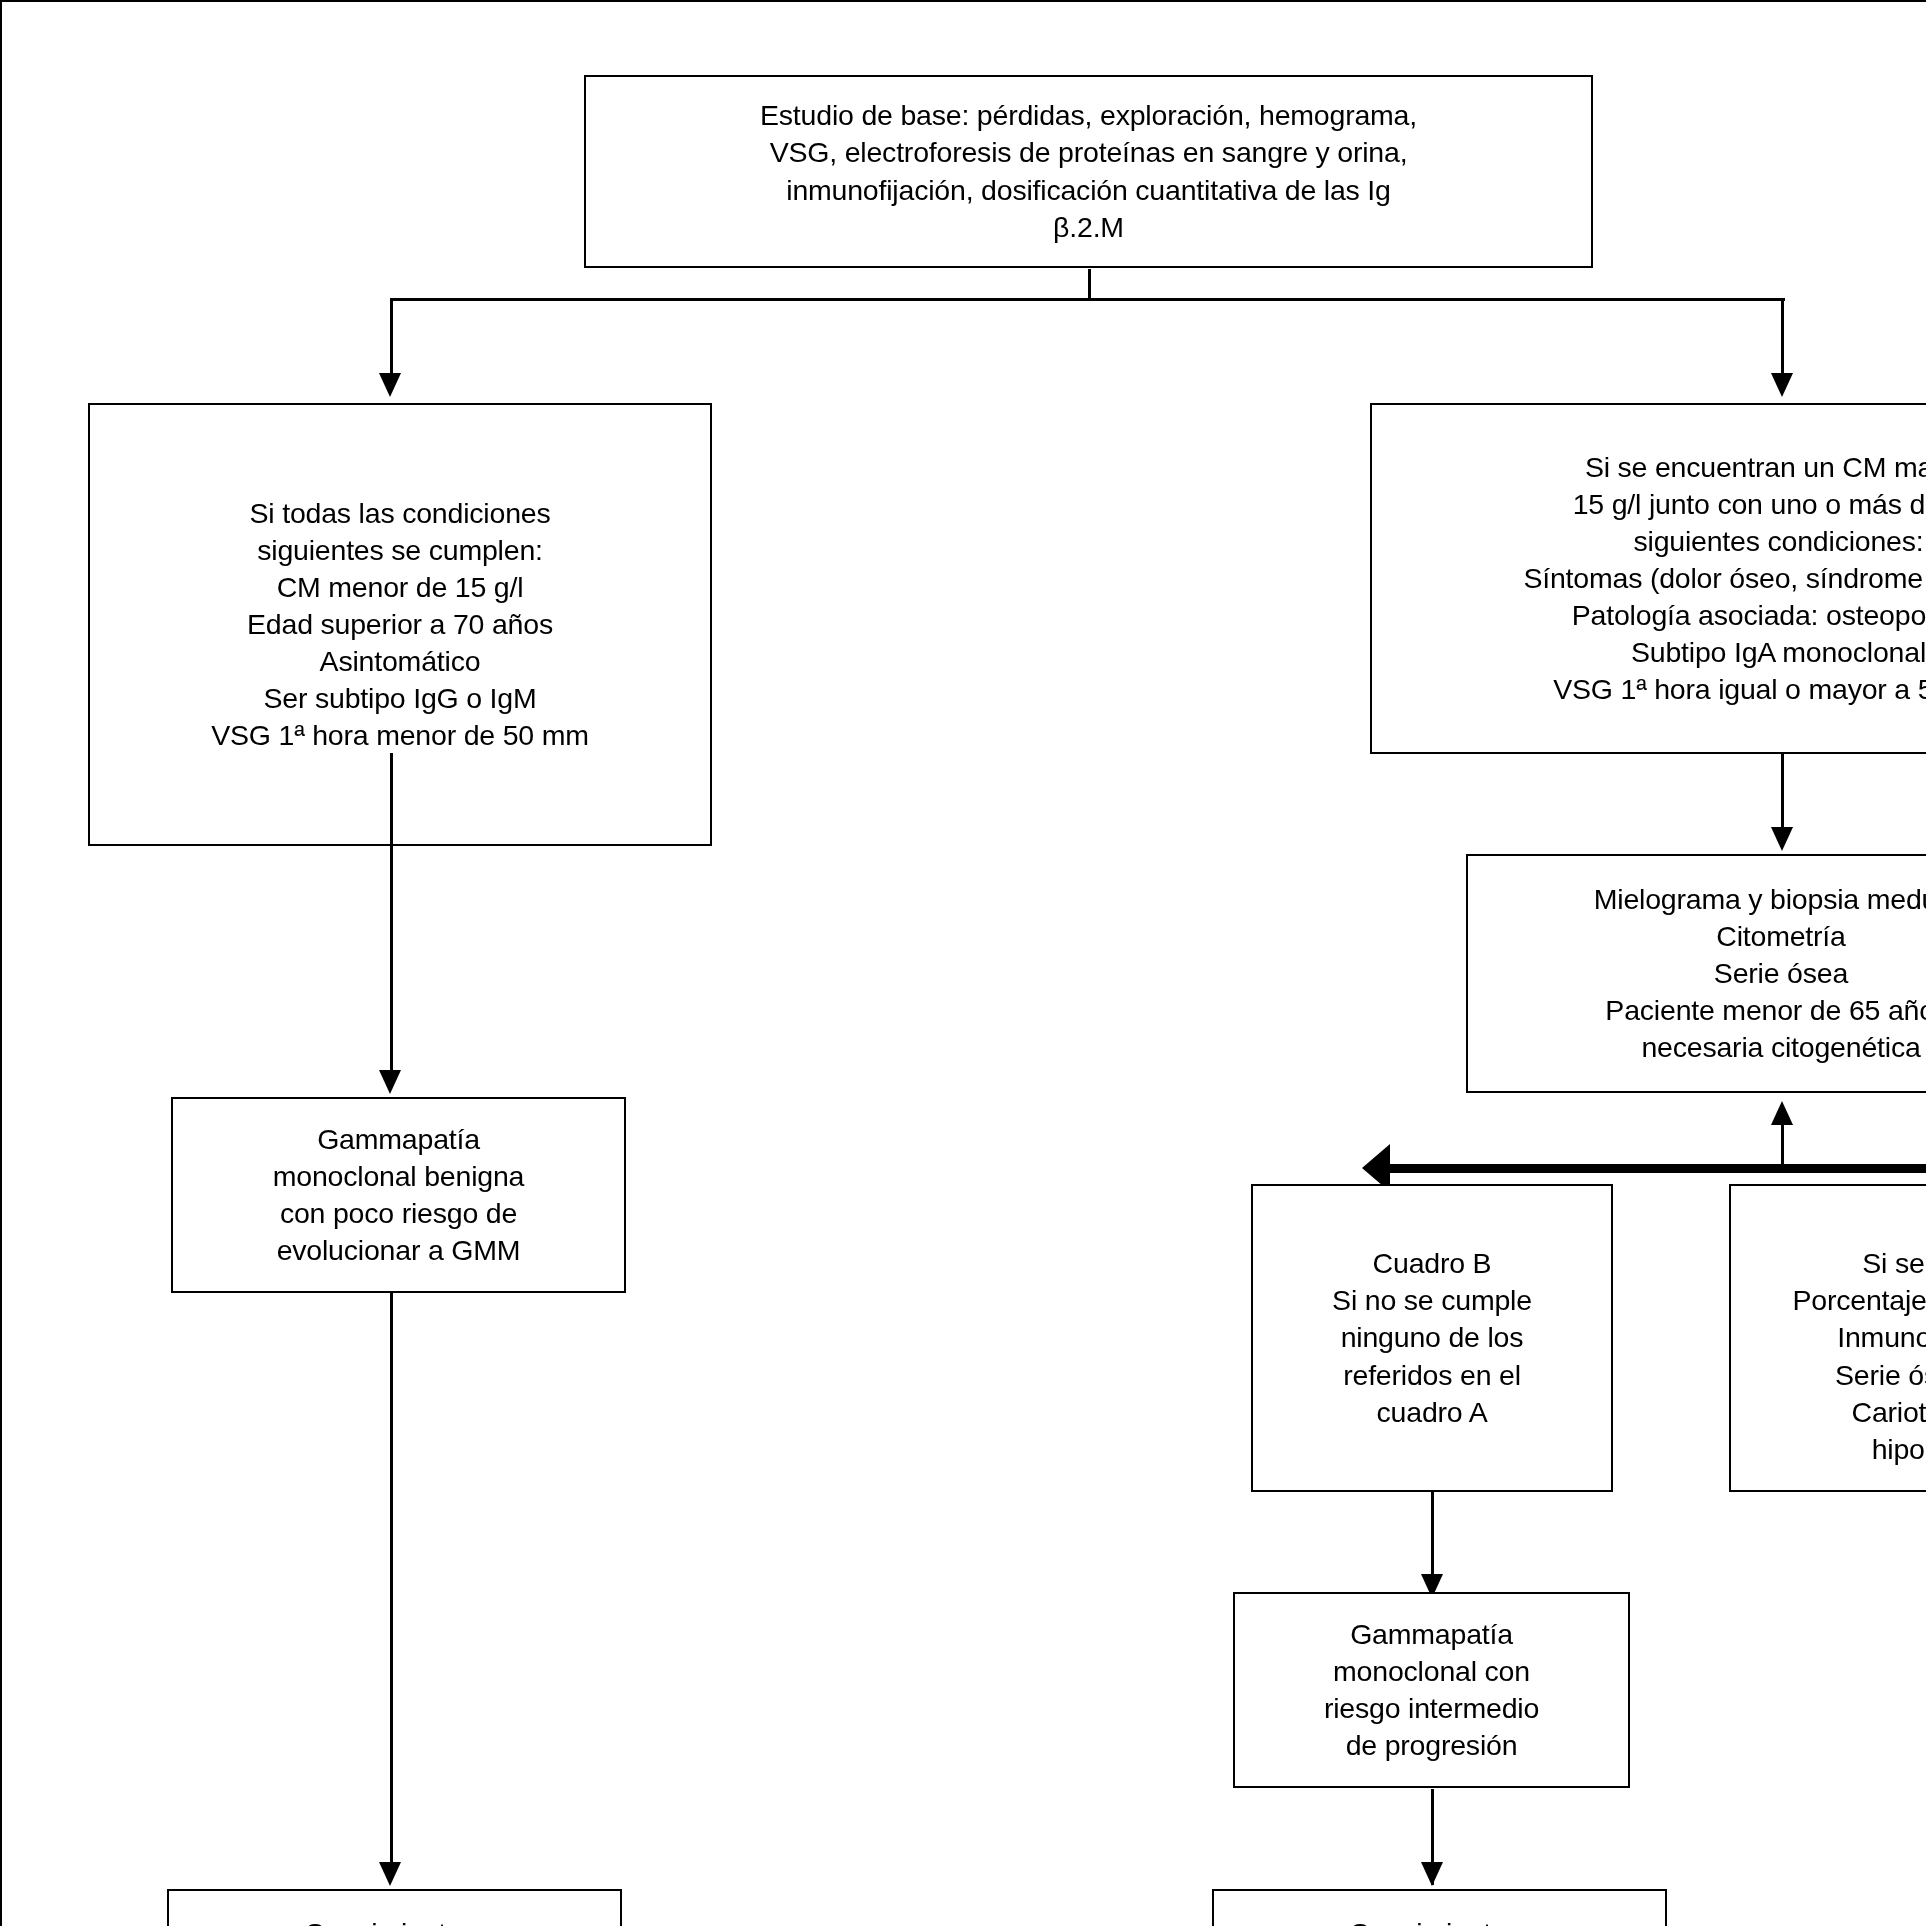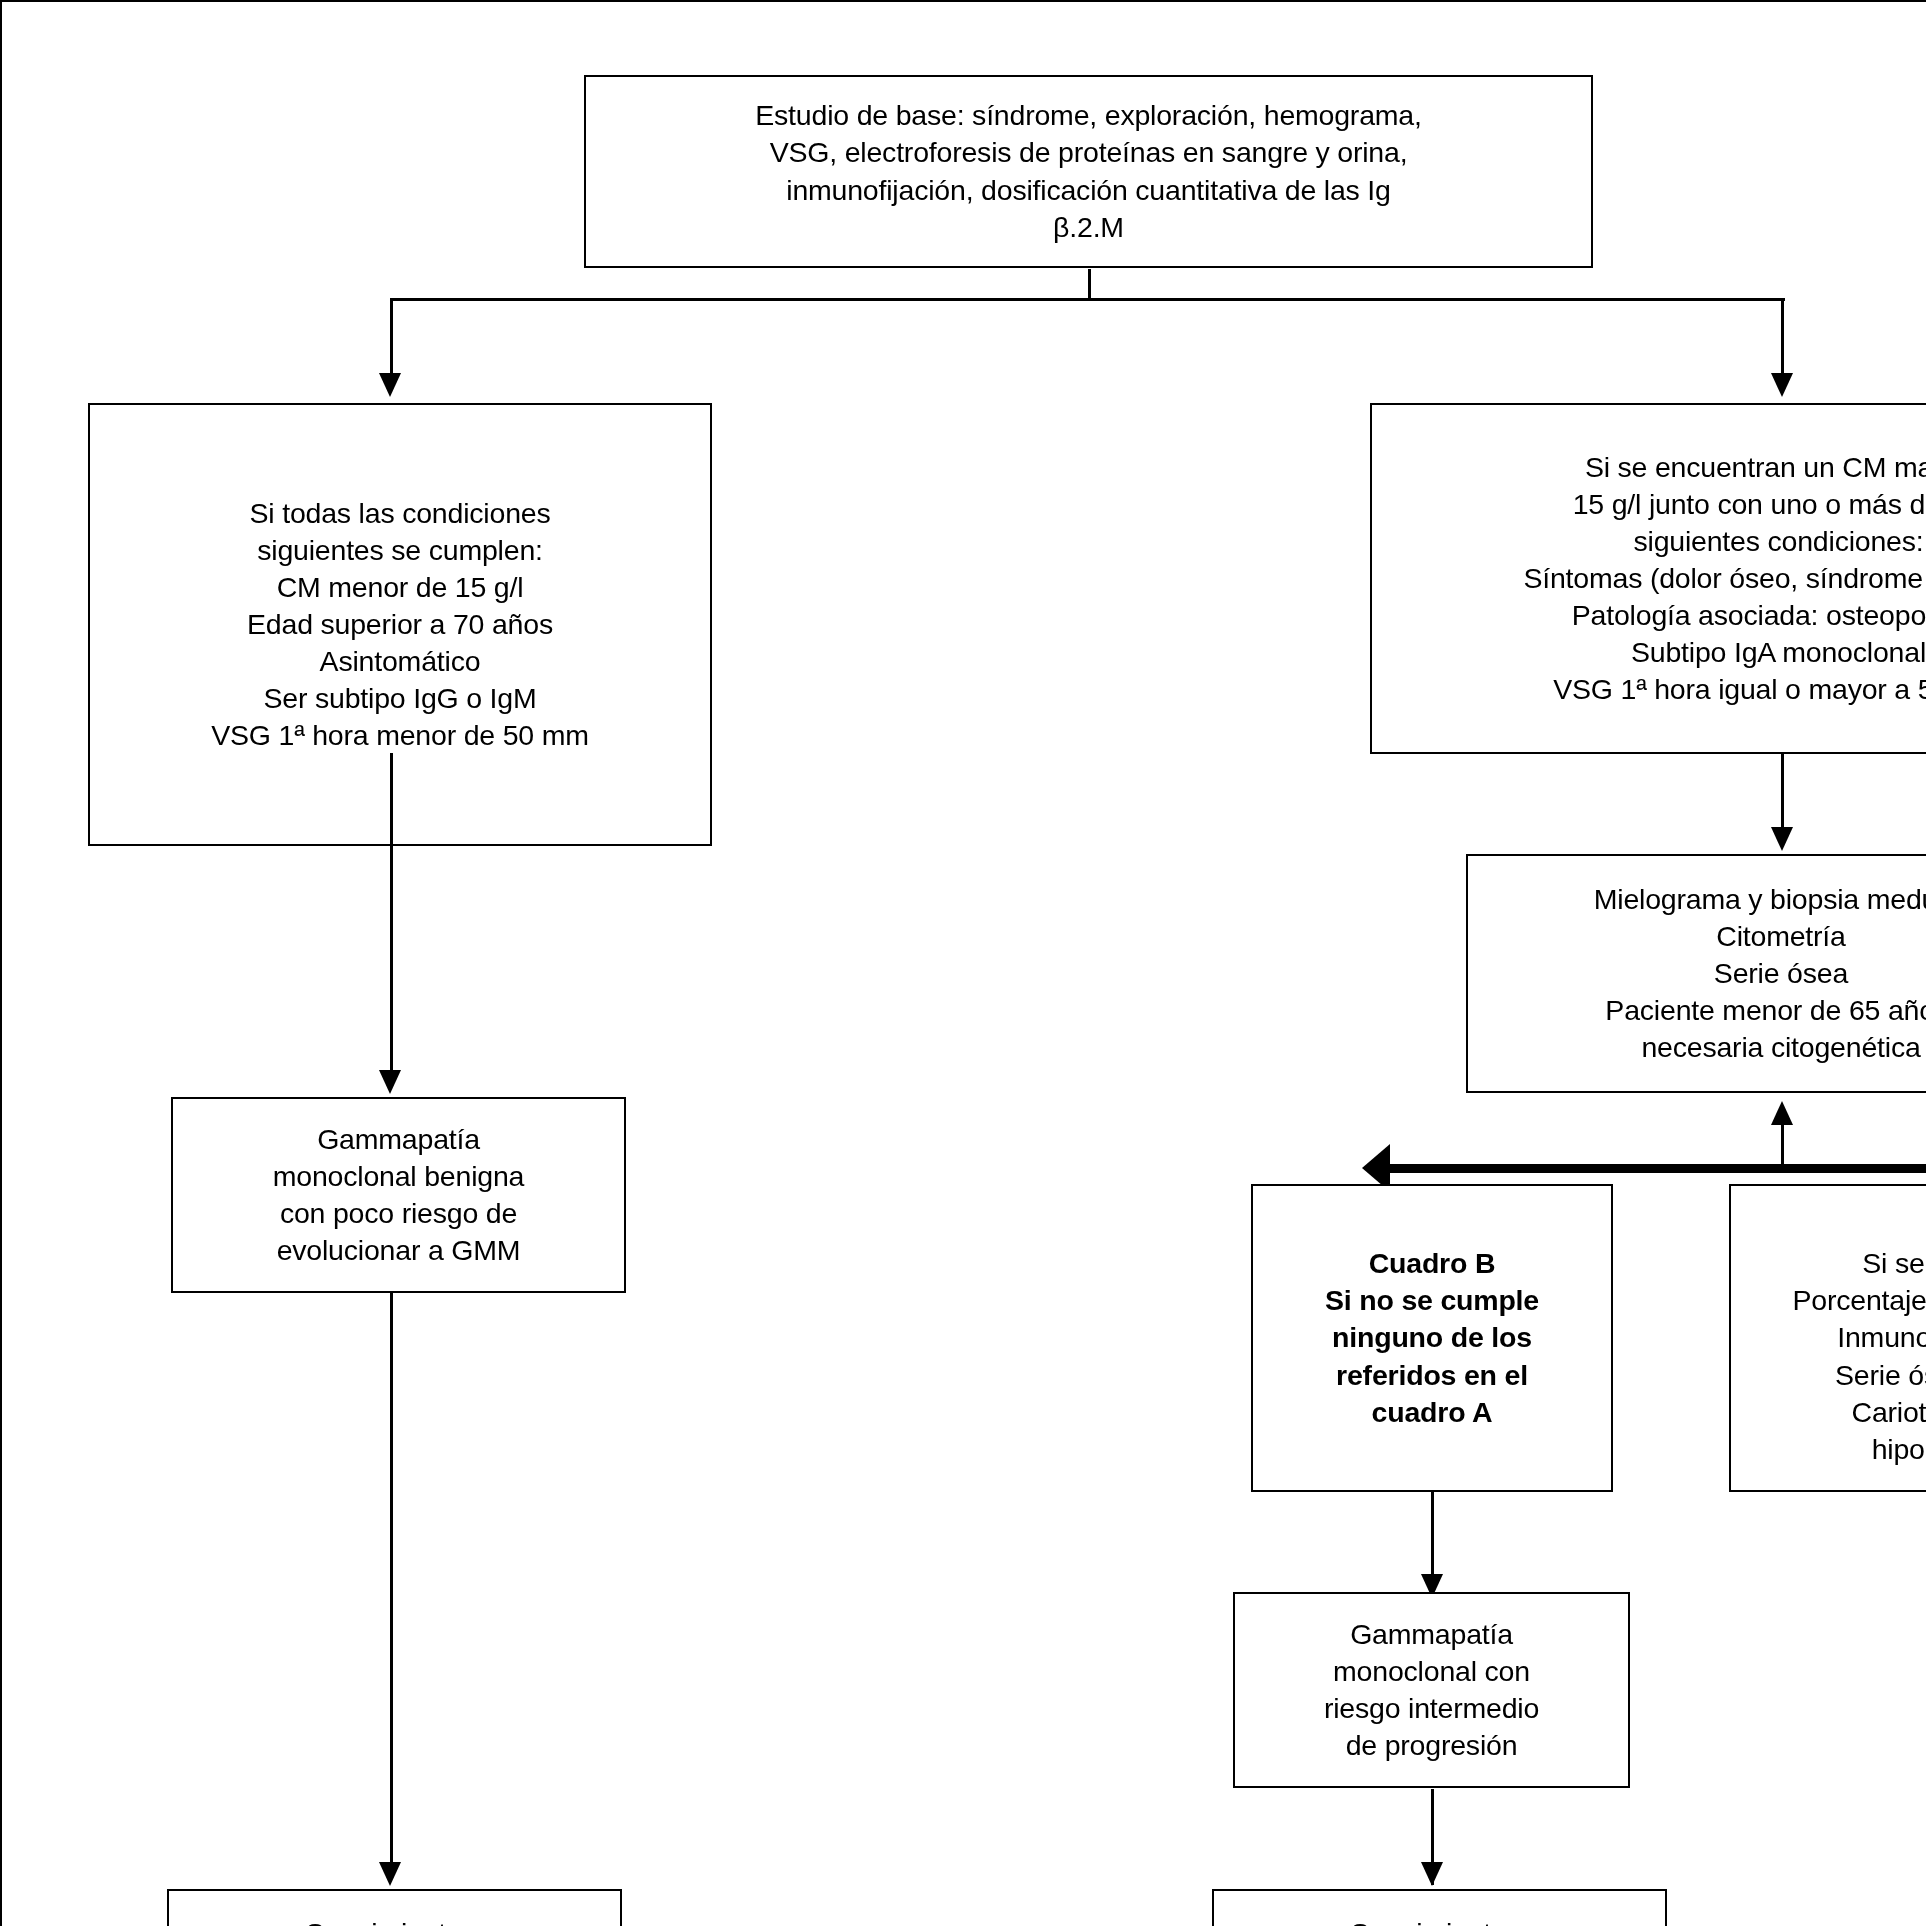--- a/index.html
+++ b/index.html
@@ -80,21 +80,21 @@
     border-bottom: 24px solid transparent;
     border-right: 28px solid #000000;
   }
 </style>
 </head>
 <body>
 
 <div id="canvas">
 
   <div class="node" style="left:582px; top:73px; width:1009px; height:193px;">
-    <span class="txt">Estudio de base: síndrome, exploración, hemograma,
+    <span class="txt">Estudio de base: pérdidas, exploración, hemograma,
 VSG, electroforesis de proteínas en sangre y orina,
 inmunofijación, dosificación cuantitativa de las Ig
 β.2.M</span>
   </div>
 
   <div class="vline" style="left:1086px; top:267px; height:31px;"></div>
   <div class="hline" style="left:388px; top:296px; width:1395px;"></div>
   <div class="vline" style="left:388px; top:296px; height:77px;"></div>
   <div class="arrow-down" style="left:377px; top:371px;"></div>
   <div class="vline" style="left:1779px; top:296px; height:77px;"></div>
@@ -151,21 +151,21 @@
 Serie ósea
 Paciente menor de 65 años,
 necesaria citogenética</span>
   </div>
 
   <div class="arrow-up" style="left:1769px; top:1099px;"></div>
   <div class="vline" style="left:1779px; top:1120px; height:45px;"></div>
   <div class="hline-thick" style="left:1388px; top:1162px; width:539px;"></div>
   <div class="arrow-left" style="left:1360px; top:1142px;"></div>
 
-  <div class="node" style="left:1249px; top:1182px; width:362px; height:308px;font-weight:bold;">
+  <div class="node" style="left:1249px; top:1182px; width:362px; height:308px;">
     <span class="txt">Cuadro B
 Si no se cumple
 ninguno de los
 referidos en el
 cuadro A</span>
   </div>
 
   <div class="vline" style="left:1429px; top:1490px; height:108px;"></div>
   <div class="arrow-down" style="left:1419px; top:1572px;"></div>
 

